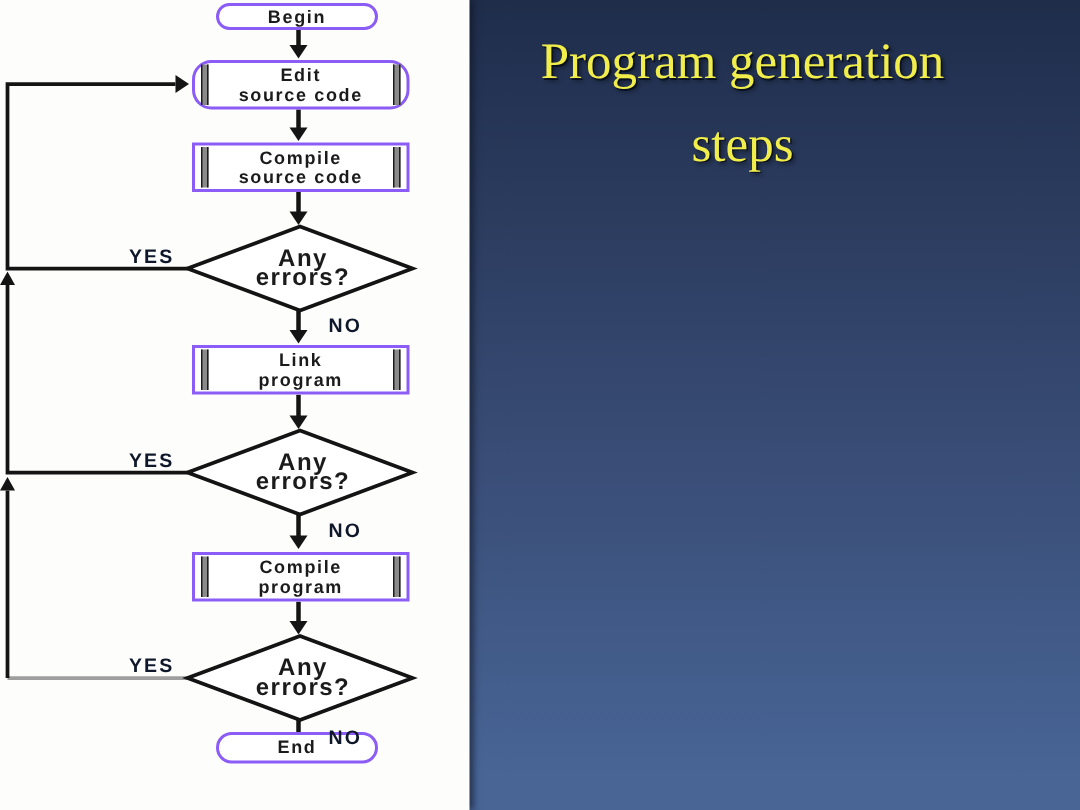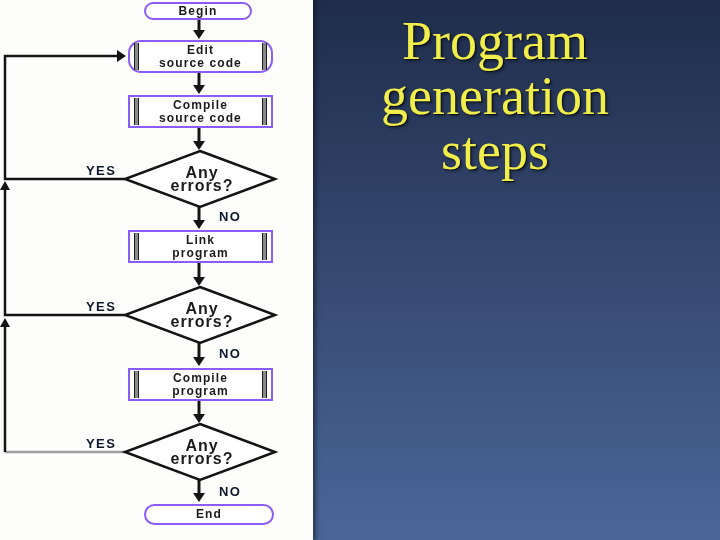--- a/index.html
+++ b/index.html
@@ -6,21 +6,21 @@
   body{
     width:720px;height:540px;position:relative;overflow:hidden;
     font-family:"Liberation Sans",sans-serif;
     background:var(--bg-grad, linear-gradient(180deg,#1f2d4b 0%,#2b3b5e 30%,#374a72 52%,#41598a 78%,#486596 96%,#43608d 100%));
   }
   
   .slide-title{
     position:absolute;left:313px;top:14px;width:364px;
     text-align:center;
     font-family:"Liberation Serif","DejaVu Serif",serif;
-    font-size:54px;line-height:55px;font-weight:400;
+    font-size:34px;line-height:55px;font-weight:400;
     color:var(--title-color,#f1ee4b);
     text-shadow:1px 1px 0 rgba(8,14,28,.9), 2px 2px 3px rgba(0,0,0,.45);
   }
   
   .chart-panel{
     position:absolute;left:0;top:0;width:313px;height:540px;
     background:#fdfdfc;
     box-shadow:3px 0 4px rgba(15,20,35,.55);
   }
   .connectors{position:absolute;left:0;top:0;width:313px;height:540px;z-index:1;}
@@ -142,21 +142,21 @@
     <span>program</span>
   </div>
 
   <div class="decision-text" style="top:436px;">
     <span>Any</span>
     <span>errors?</span>
   </div>
   <div class="branch-label" style="left:86px;top:436px;">YES</div>
   <div class="branch-label" style="left:219px;top:484px;">NO</div>
 
-  <div class="node terminator" style="left:144px;top:504px;width:130px;height:21px;">
+  <div class="node terminator" style="left:144px;top:488px;width:108px;height:21px;">
     <span>End</span>
   </div>
 </div>
 
 <div class="slide-title">
   <div>Program generation</div>
   <div>steps</div>
 </div>
 
 </body></html>

